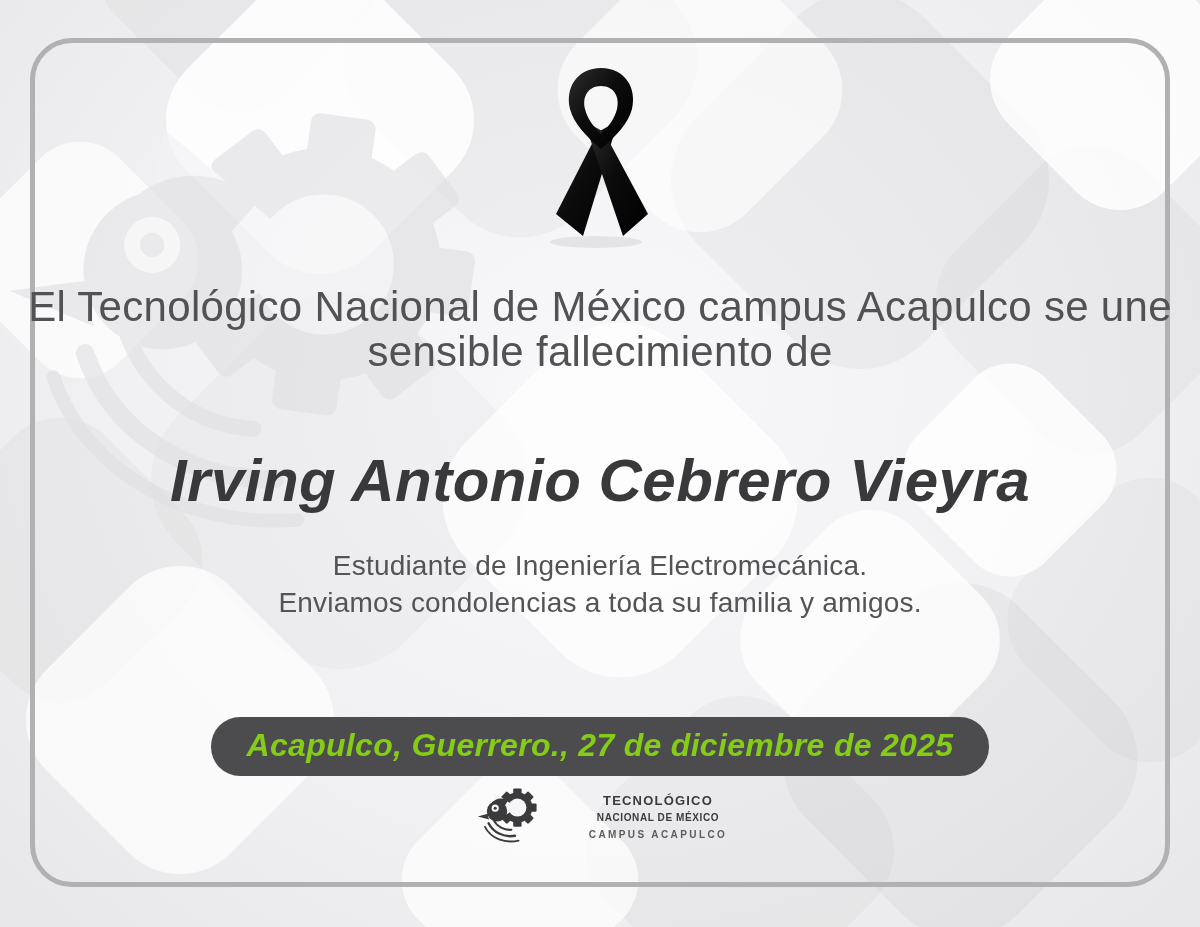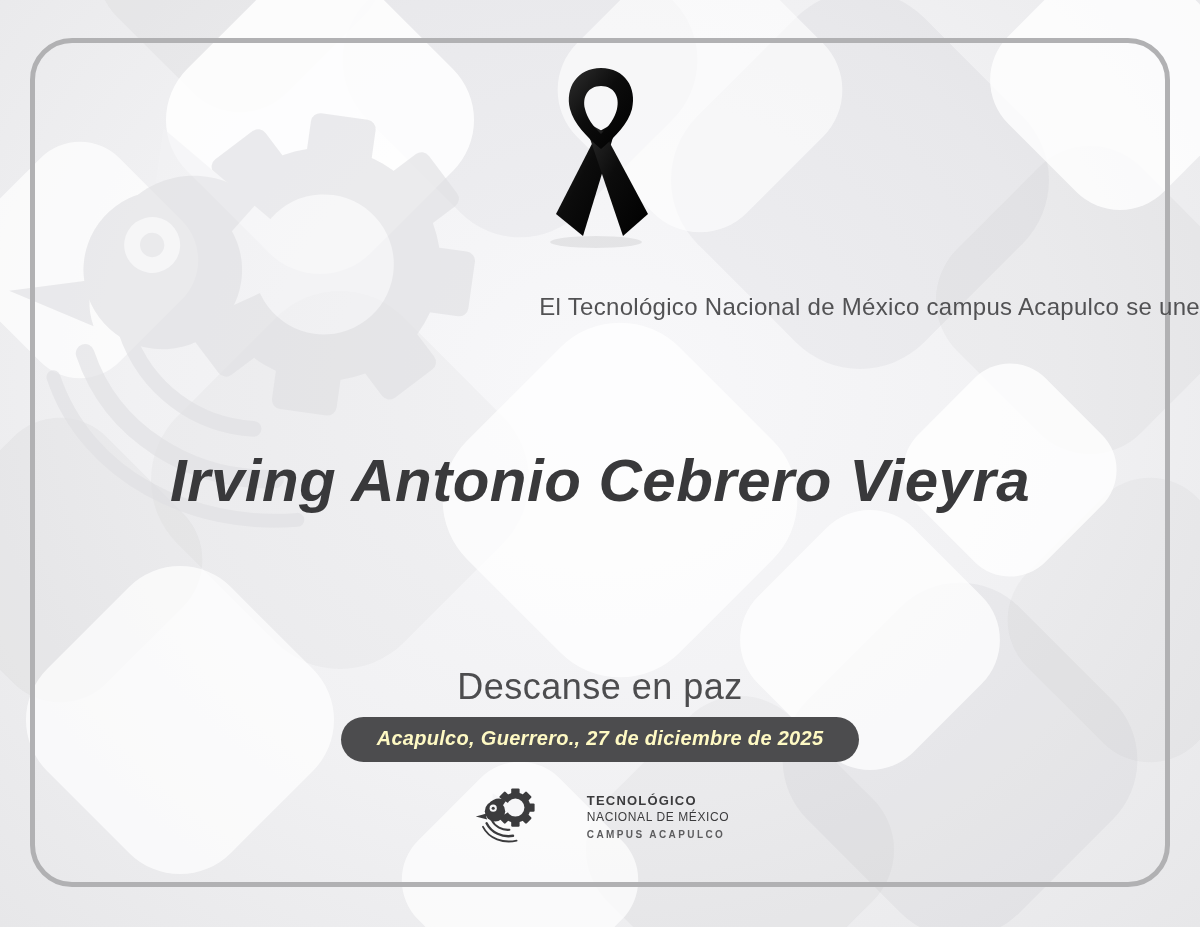--- a/index.html
+++ b/index.html
@@ -15,38 +15,38 @@
   }
   .bg-tiles{position:absolute;left:0;top:0;width:1200px;height:927px;}
   .watermark{position:absolute;left:-30px;top:40px;width:560px;height:560px;opacity:.62;color:#e0e0e3;--cut:#f3f3f5;}
   .card-frame{
     position:absolute;left:30px;top:38px;width:1140px;height:849px;
     border:5px solid #b1b1b3;border-radius:42px;box-sizing:border-box;
     pointer-events:none;
   }
   .ribbon{position:absolute;left:541px;top:62px;width:120px;height:188px;}
   .txt{position:absolute;left:0;width:1200px;text-align:center;}
-  .intro{top:284px;font-size:24px;line-height:45px;color:#525254;letter-spacing:.3px;text-align:right;}
+  .intro{top:284px;font-size:42px;line-height:45px;color:#525254;letter-spacing:.3px;}
   .name{top:452px;font-size:60px;line-height:58px;font-weight:bold;font-style:italic;color:#39393b;letter-spacing:.5px;}
   .details{top:547px;font-size:28px;line-height:37px;color:#545456;letter-spacing:.2px;}
   .farewell{top:666px;font-size:36px;color:#4d4d4f;letter-spacing:.5px;}
   .pill-row{top:717px;}
   .pill{
-    display:inline-block;background:#4c4c4e;color:#fef9c3;
-    font-size:20px;font-weight:bold;font-style:italic;
+    display:inline-block;background:#4c4c4e;color:#84cc16;
+    font-size:32px;font-weight:bold;font-style:italic;
     padding:10px 36px 12px 36px;border-radius:29px;letter-spacing:.3px;
   }
   .logo-row{
     position:absolute;left:0;top:780px;width:1200px;
     display:flex;justify-content:center;align-items:center;gap:12px;
   }
   .logo-icon{width:72px;height:72px;color:#3b3b3d;--cut:#f6f6f8;}
-  .logo-text{color:#3b3b3d;margin-left:32px;}
+  .logo-text{text-align:center;color:#3b3b3d;margin-left:32px;}
   .logo-l1{font-size:13px;font-weight:bold;letter-spacing:1.2px;line-height:17px;}
-  .logo-l2{font-size:12px;font-weight:normal;letter-spacing:.6px;line-height:17px;}
+  .logo-l2{font-size:10px;font-weight:bold;letter-spacing:.6px;line-height:17px;}
   .logo-l3{font-size:10px;font-weight:bold;letter-spacing:2.4px;color:#5c5c5e;margin-top:3px;line-height:12px;}
 </style>
 </head>
 <body>
 
 <div class="stage">
 
   <svg width="0" height="0" style="position:absolute" aria-hidden="true">
     <defs>
       <symbol id="emblem" viewBox="0 0 120 120">
@@ -118,26 +118,30 @@
     </defs>
     <ellipse cx="55" cy="180" rx="46" ry="6" fill="rgba(0,0,0,0.07)"></ellipse>
     <path d="M57,70 L77,59 L42,174 L15,152 Z" fill="url(#ribG)"></path>
     <path d="M63,70 L43,59 L82,174 L107,152 Z" fill="url(#ribG)"></path>
     <path d="M60,6 C36,6 24,26 29,47 C33,62 45,74 60,87 C75,74 87,62 91,47 C96,26 84,6 60,6 Z
              M60,24 C47,24 41,35 44,47 C46,56 52,64 60,72 C68,64 74,56 76,47 C79,35 73,24 60,24 Z" fill="url(#ribG)" fill-rule="evenodd"></path>
   </svg>
 
   <div class="txt intro">
     <div>El Tecnológico Nacional de México campus Acapulco se une</div>
+    <div>sensible fallecimiento de</div>
   </div>
 
   <div class="txt name">Irving Antonio Cebrero Vieyra</div>
 
+  <div class="txt details">
+    <div>Estudiante de Ingeniería Electromecánica.</div>
+    <div>Enviamos condolencias a toda su familia y amigos.</div>
+  </div>
 
-  <div class="txt farewell">Descanse en paz</div>
 
   <div class="txt pill-row">
     <span class="pill">Acapulco, Guerrero., 27 de diciembre de 2025</span>
   </div>
 
   <div class="logo-row">
     <svg class="logo-icon" viewBox="0 0 120 120" aria-hidden="true">
       <use href="#emblem"></use>
     </svg>
     <div class="logo-text">

